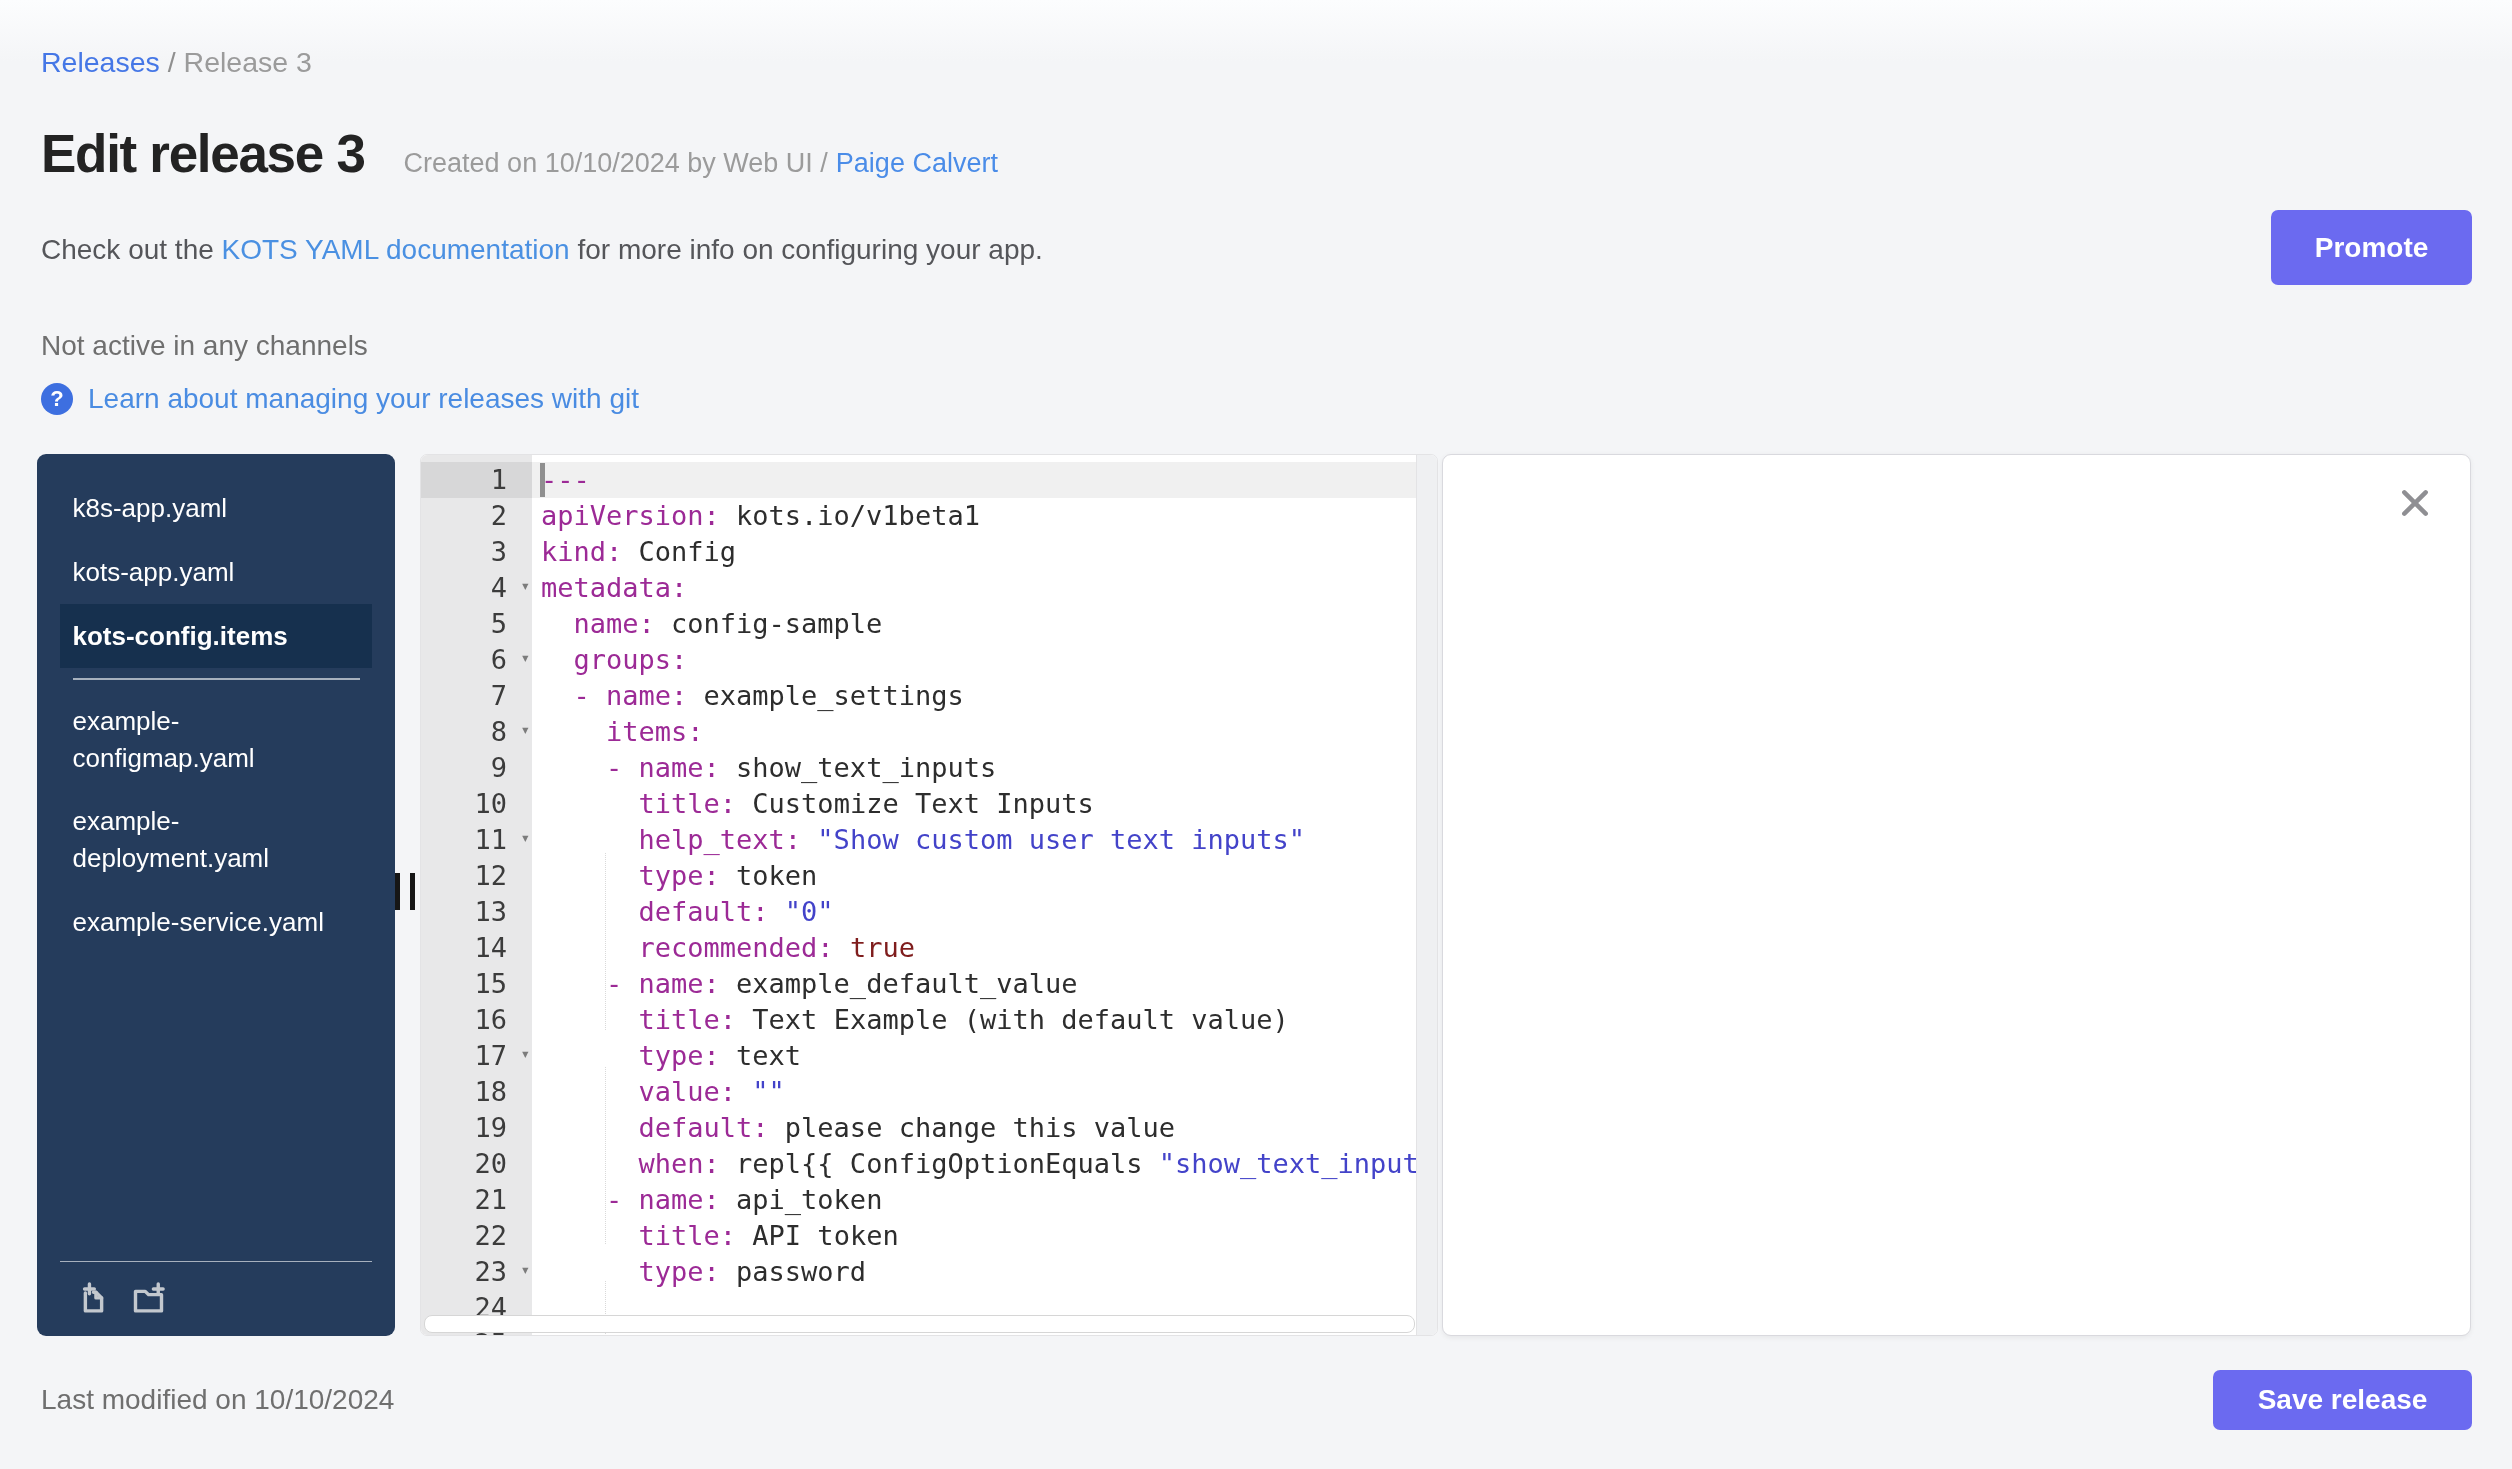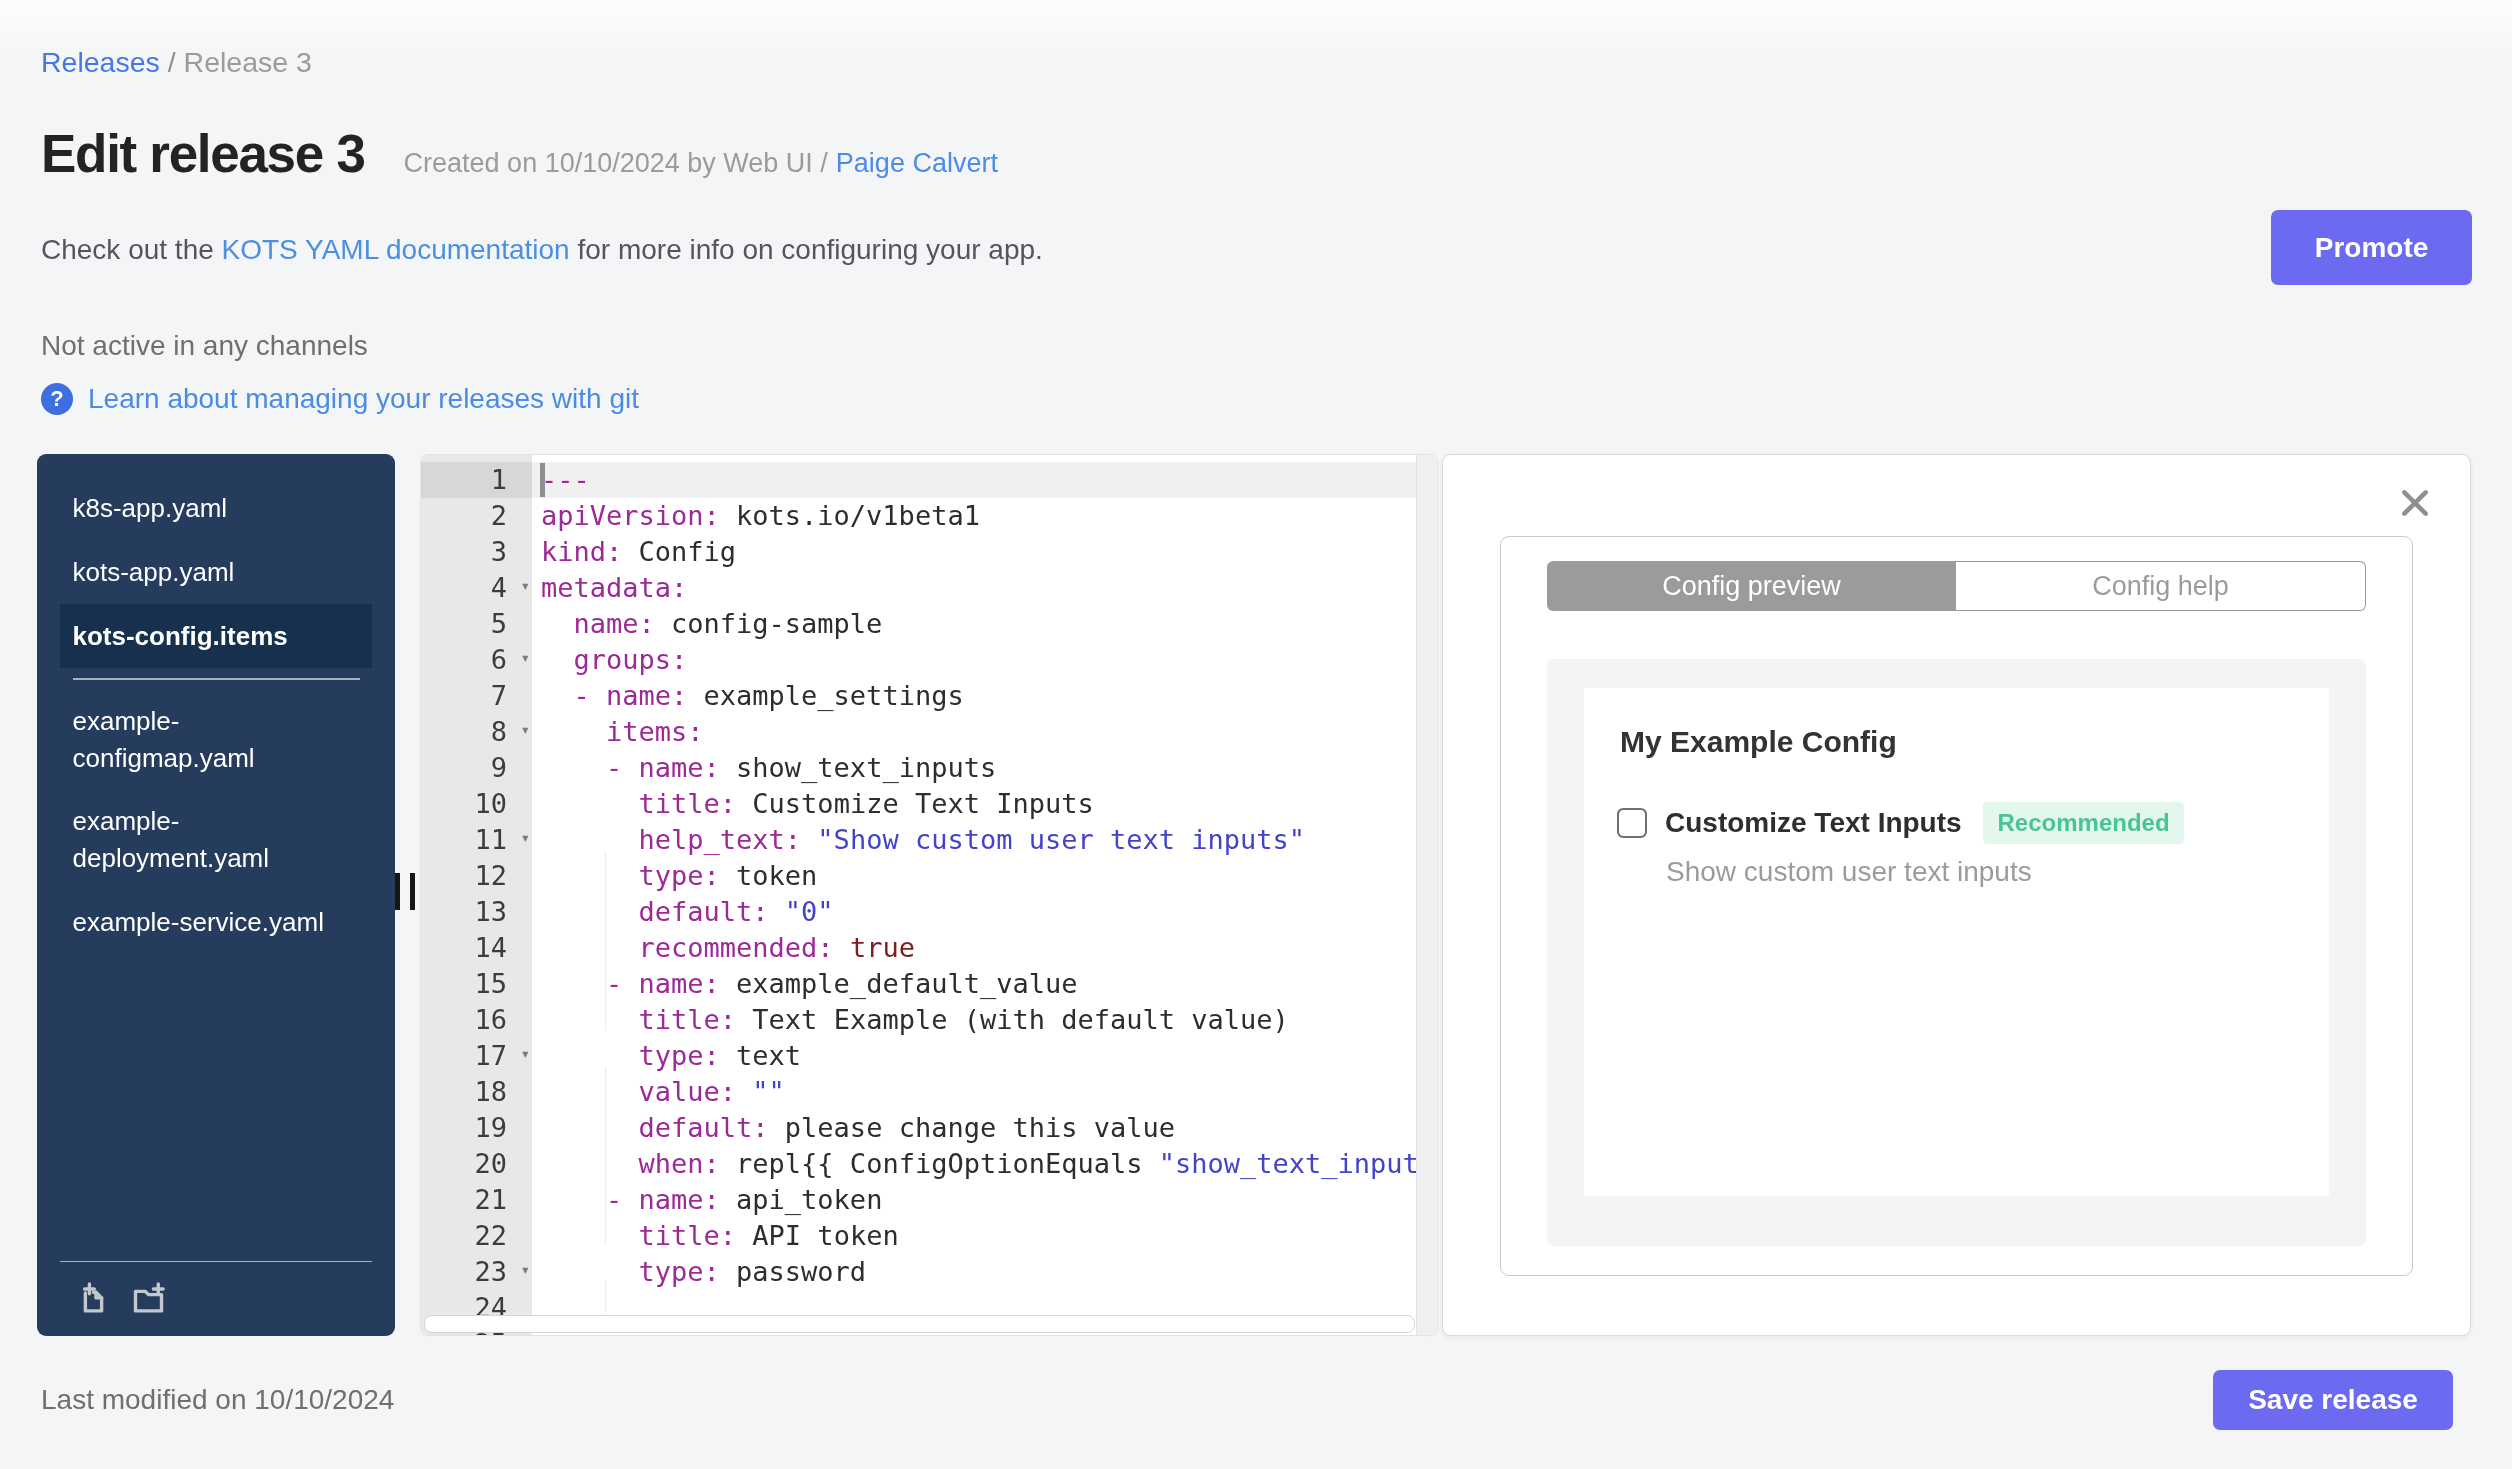--- a/index.html
+++ b/index.html
@@ -24,21 +24,21 @@
 
   .gitrow{position:absolute;left:41px;top:383px;display:flex;align-items:center;gap:15px;
           font-size:28px;color:#4a8ce2;cursor:pointer;}
   .qicon{width:32px;height:32px;border-radius:50%;background:#3d6fe0;color:#fff;
          font-size:22px;font-weight:700;display:flex;align-items:center;justify-content:center;flex:none;}
 
   .btn{position:absolute;background:#6b6af0;color:#fff;font-weight:700;font-size:28px;
        display:flex;align-items:center;justify-content:center;border-radius:7.1px;border:none;
        cursor:pointer;font-family:inherit;}
   .btn-promote{left:2271px;top:210px;width:201px;height:75px;}
-  .btn-save{left:2213px;top:1370px;width:240px;height:60px;}
+  .btn-save{left:2213px;top:1370px;width:259px;height:60px;}
 
   
   .sidebar{position:absolute;left:37px;top:454px;width:358px;height:882px;
            background:#253c5c;border-radius:9px;box-sizing:border-box;}
   .file-list{padding:23px 23px 0;}
   .file-item{color:#fff;font-size:26px;line-height:1.42;padding:13.4px 12.5px;cursor:pointer;}
   .file-item.selected{background:#16304e;font-weight:700;}
   .side-divider{height:1.8px;background:rgba(255,255,255,.6);margin:9.8px 12.5px;}
   .side-bottom{position:absolute;left:23px;right:23px;bottom:0;height:74px;
                border-top:1.8px solid rgba(255,255,255,.6);display:flex;align-items:center;gap:16px;padding-left:14.3px;}
@@ -227,36 +227,19 @@
     <div class="hscroll"></div>
   </div>
 
   <section class="panel">
     <span class="close">
       <svg viewBox="0 0 24 24">
           <line x1="4" y1="4" x2="20" y2="20"></line>
           <line x1="20" y1="4" x2="4" y2="20"></line>
         </svg>
     </span>
-    <div class="card">
-      <div class="tabs">
-          <div class="tab active">Config preview</div>
-          <div class="tab inactive">Config help</div>
-        </div>
-      <div class="region">
-        <div class="cfgcard">
-          <div class="cfgtitle">My Example Config</div>
-          <div class="cfgrow">
-            <span class="checkbox"></span>
-            <span class="cfglabel">Customize Text Inputs</span>
-            <span class="badge">Recommended</span>
-          </div>
-          <div class="cfghelp">Show custom user text inputs</div>
-        </div>
-      </div>
-    </div>
   </section>
 
   <div class="lastmod">Last modified on 10/10/2024</div>
   <button class="btn btn-save">Save release</button>
 
 </div>
 
 
 </body></html>

